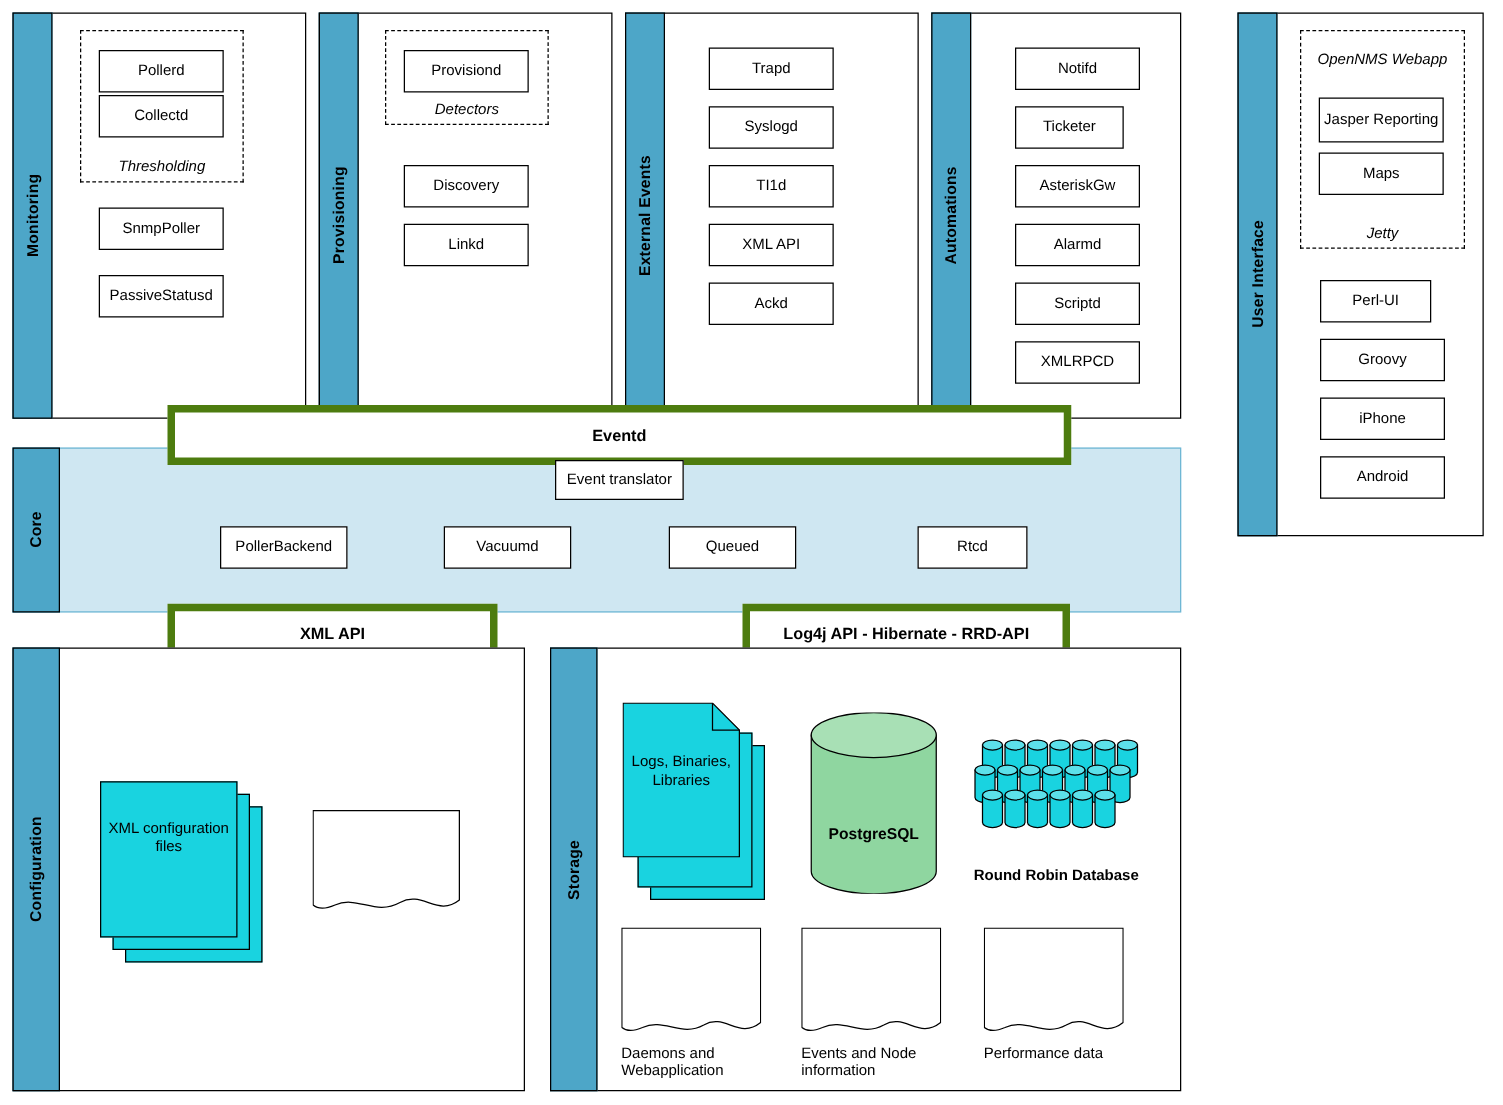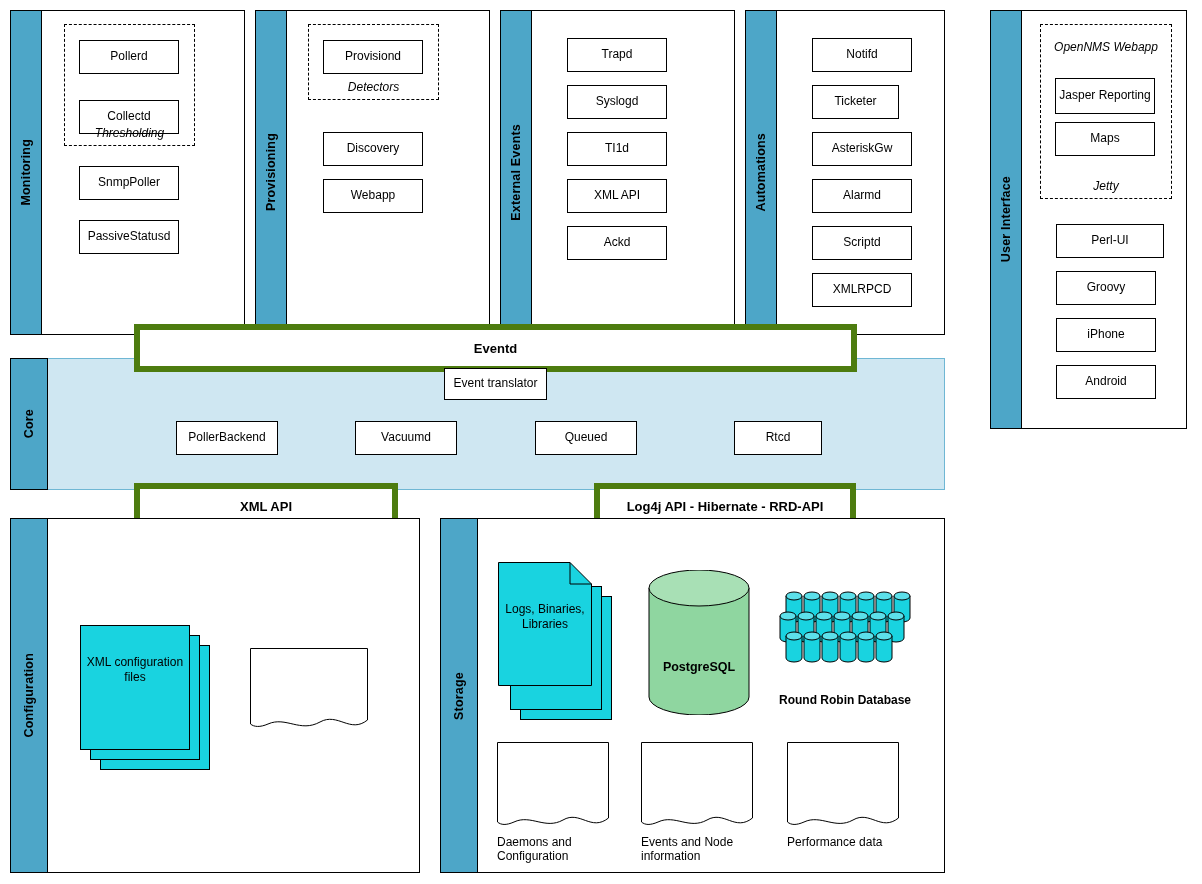--- a/index.html
+++ b/index.html
@@ -109,21 +109,21 @@
 <div id="canvas">
 
   <div class="abs panel" style="left:10px; top:10px; width:235px; height:325px;"></div>
   <div class="abs vstrip" style="left:10px; top:10px; width:32px; height:325px;">
     <span>Monitoring</span>
   </div>
   <div class="abs dashed" style="left:64px; top:24px; width:131px; height:122px;"></div>
   <div class="abs node" style="left:79px; top:40px; width:100px; height:34px;">
       <span>Pollerd</span>
     </div>
-  <div class="abs node" style="left:79px; top:100px; width:100px; height:34px;">
+  <div class="abs node" style="left:79px; top:76px; width:100px; height:34px;">
       <span>Collectd</span>
     </div>
   <div class="abs italic-label" style="left:64px; top:126px; width:131px;">Thresholding</div>
   <div class="abs node" style="left:79px; top:166px; width:100px; height:34px;">
       <span>SnmpPoller</span>
     </div>
   <div class="abs node" style="left:79px; top:220px; width:100px; height:34px;">
       <span>PassiveStatusd</span>
     </div>
 
@@ -133,21 +133,21 @@
   </div>
   <div class="abs dashed" style="left:308px; top:24px; width:131px; height:76px;"></div>
   <div class="abs node" style="left:323px; top:40px; width:100px; height:34px;">
       <span>Provisiond</span>
     </div>
   <div class="abs italic-label" style="left:308px; top:80px; width:131px;">Detectors</div>
   <div class="abs node" style="left:323px; top:132px; width:100px; height:34px;">
       <span>Discovery</span>
     </div>
   <div class="abs node" style="left:323px; top:179px; width:100px; height:34px;">
-      <span>Webapp</span>
+      <span>Linkd</span>
     </div>
 
   <div class="abs panel" style="left:500px; top:10px; width:235px; height:325px;"></div>
   <div class="abs vstrip" style="left:500px; top:10px; width:32px; height:325px;">
     <span>External Events</span>
   </div>
   <div class="abs node" style="left:567px; top:38px; width:100px; height:34px;">
       <span>Trapd</span>
     </div>
   <div class="abs node" style="left:567px; top:85px; width:100px; height:34px;">
@@ -194,21 +194,21 @@
   <div class="abs" style="left:1046px; top:40px; width:120px; font-style:italic; font-size:12px; line-height:1.2; text-align:center;">
     <span>OpenNMS Webapp</span>
   </div>
   <div class="abs node" style="left:1055px; top:78px; width:100px; height:36px;">
       <span>Jasper Reporting</span>
     </div>
   <div class="abs node" style="left:1055px; top:122px; width:100px; height:34px;">
       <span>Maps</span>
     </div>
   <div class="abs italic-label" style="left:1040px; top:179px; width:132px;">Jetty</div>
-  <div class="abs node" style="left:1056px; top:224px; width:108px; height:34px;">
+  <div class="abs node" style="left:1056px; top:224px; width:89px; height:34px;">
       <span>Perl-UI</span>
     </div>
   <div class="abs node" style="left:1056px; top:271px; width:100px; height:34px;">
       <span>Groovy</span>
     </div>
   <div class="abs node" style="left:1056px; top:318px; width:100px; height:34px;">
       <span>iPhone</span>
     </div>
   <div class="abs node" style="left:1056px; top:365px; width:100px; height:34px;">
       <span>Android</span>
@@ -348,21 +348,21 @@
   </div>
   <div class="abs bold-caption" style="left:760px; top:693px; width:170px;">
     <span>Round Robin Database</span>
   </div>
 
   <div class="abs" style="left:497px; top:742px; width:112px; height:90px;">
     <svg width="112" height="90" viewBox="0 0 112 90">
       <path d="M0.5,0.5 L111.5,0.5 L111.5,76 C94,90 83,68 66,78 C48,88 34,72 17,80 C9,83.5 4,83 0.5,80 Z" fill="#ffffff" stroke="#000000" stroke-width="1"></path>
     </svg>
     <div class="doctext" style="top:15px;">
-      <span>Daemons and Configuration</span>
+      <span>Daemons and Webapplication</span>
     </div>
   </div>
 
   <div class="abs" style="left:787px; top:742px; width:112px; height:90px;">
     <svg width="112" height="90" viewBox="0 0 112 90">
       <path d="M0.5,0.5 L111.5,0.5 L111.5,76 C94,90 83,68 66,78 C48,88 34,72 17,80 C9,83.5 4,83 0.5,80 Z" fill="#ffffff" stroke="#000000" stroke-width="1"></path>
     </svg>
     <div class="doctext" style="top:15px;">
       <span>Performance data</span>
     </div>

